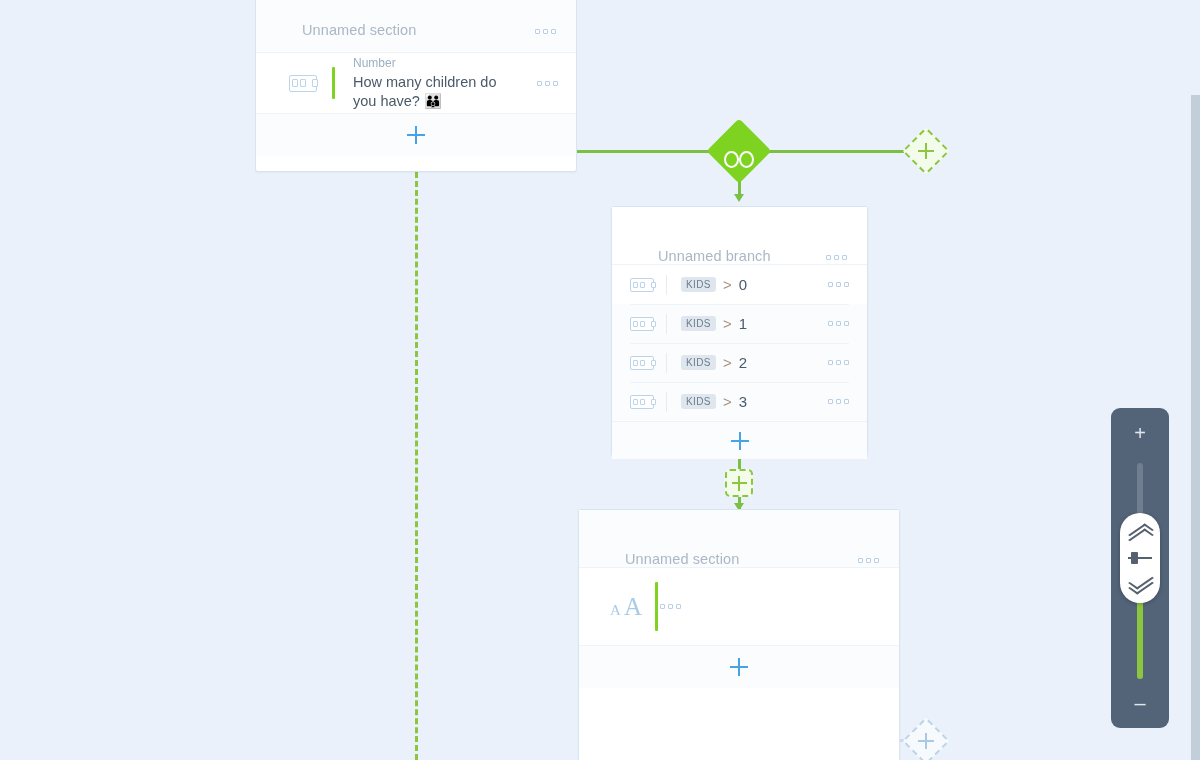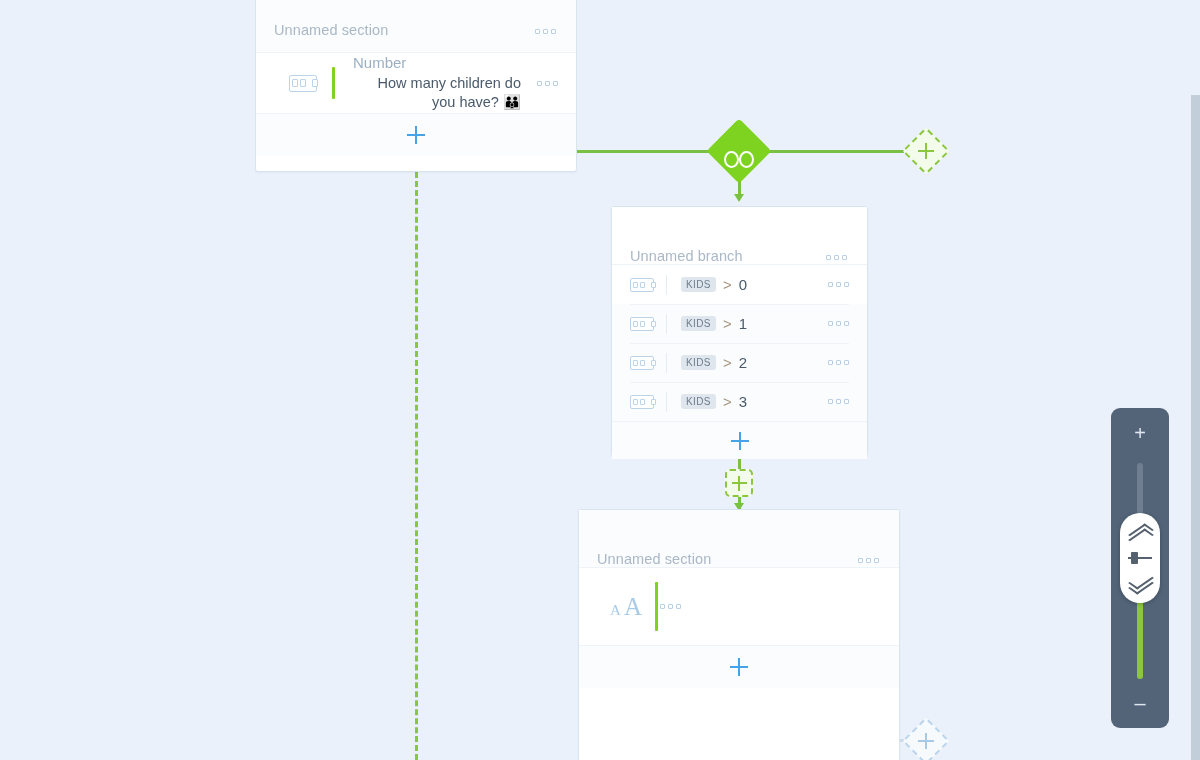--- a/index.html
+++ b/index.html
@@ -29,20 +29,21 @@
     background: #fafcfe;
     border-bottom: 1px solid #eef3f8;
     display: flex; align-items: flex-end;
     padding: 0 18px;
   }
   .card-header .title {
     font-size: 14.5px;
     color: #aab8c6;
     letter-spacing: .1px;
     flex: 1;
+    margin-left: 28px;
   }
   .card-footer {
     background: #fafcfe;
     border-top: 1px solid #eef3f8;
     display: flex; align-items: center; justify-content: center;
   }
 
   
   .dots {
     display: flex; gap: 3px; align-items: center;
@@ -85,24 +86,24 @@
     display: flex; align-items: center; justify-content: center;
   }
   .fbar {
     width: 3px; align-self: stretch;
     background: #7ed321;
     margin: 14px 0;
     border-radius: 1px;
   }
   .fbody { flex: 1; padding: 0 10px 0 18px; }
   .flabel {
-    font-size: 15px; color: #9bb0c4; margin-bottom: 3px;
+    font-size: 12px; color: #9bb0c4; margin-bottom: 3px;
   }
   .ftext {
-    font-size: 14.5px; color: #4a5a6a; line-height: 1.28; text-align: right;
+    font-size: 14.5px; color: #4a5a6a; line-height: 1.28;
   }
 
   
   .ico-number {
     width: 28px; height: 17px;
     border: 1px solid #bcd4ea; border-radius: 2px;
     display: flex; align-items: center;
     background: #fff;
   }
   .ico-number .seg { display:flex; gap:2px; padding-left:2px;}

